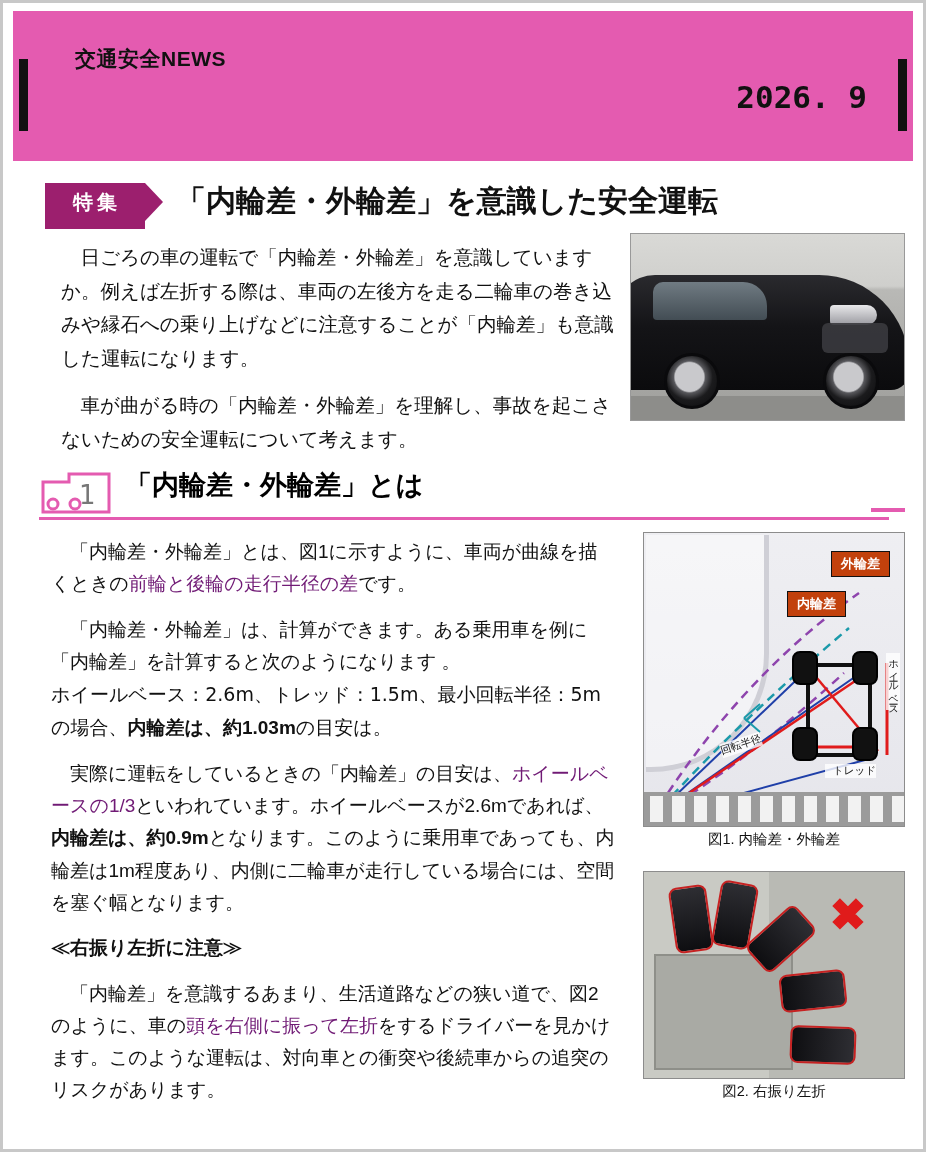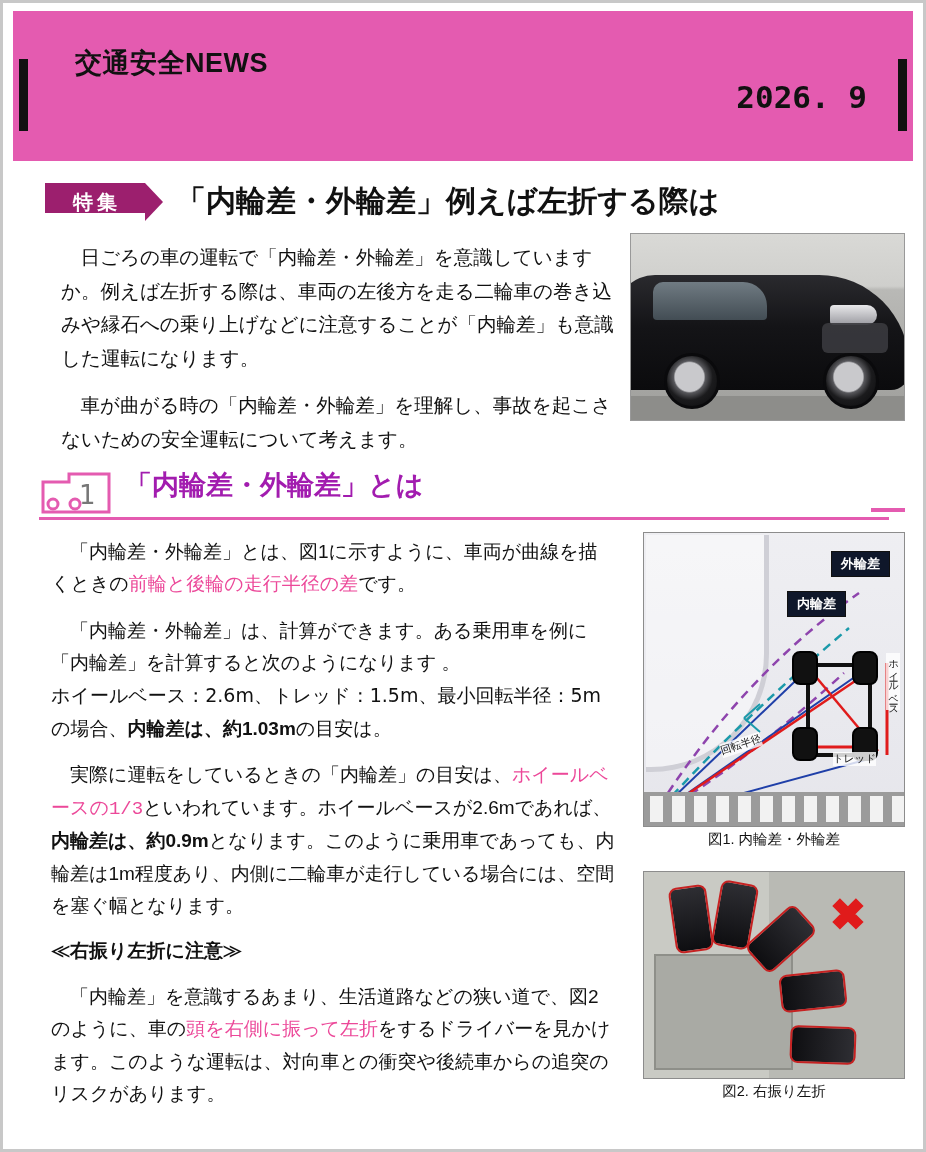--- a/index.html
+++ b/index.html
@@ -45,21 +45,21 @@
     right: 6px;
     top: 48px;
     width: 9px;
     height: 72px;
     background: #111;
   }
   .kicker {
     position: absolute;
     left: 62px;
     top: 34px;
-    font-size: 27px;
+    font-size: 21px;
     font-weight: bold;
     color: #111;
     letter-spacing: 0.5px;
   }
   .main-title {
     position: absolute;
     left: 60px;
     top: 56px;
     font-size: 76px;
     font-weight: bold;
@@ -82,21 +82,21 @@
   .feature-row {
     position: relative;
     margin: 22px 18px 0 18px;
     height: 42px;
   }
   .feature-tag {
     position: absolute;
     left: 24px;
     top: 0;
     width: 100px;
-    height: 30px;
+    height: 46px;
     background: #9c1f6e;
     color: #fff;
     font-size: 20px;
     font-weight: bold;
     line-height: 38px;
     text-align: center;
     letter-spacing: 4px;
     text-indent: 4px;
   }
   .feature-tag-arrow {
@@ -233,21 +233,21 @@
     width: 76px;
     height: 44px;
   }
   .sec-icon svg { display: block; }
   .sec-head-title {
     position: absolute;
     left: 104px;
     top: -1px;
     font-size: 27px;
     font-weight: bold;
-    color: #a21caf;
+    color: #000000;
   }
   .sec-underline {
     position: absolute;
     left: 18px;
     bottom: 4px;
     width: 850px;
     height: 3px;
     background: #e45bb0;
   }
   .sec-underline-dash {
@@ -272,21 +272,21 @@
     width: 565px;
     font-size: 19px;
     line-height: 1.70;
     color: #111;
   }
   .body-col p {
     margin: 0 0 13px 0;
     text-indent: 1em;
   }
   .body-col p.noindent { text-indent: 0; }
-  .em-red { color: #ec4899; font-family: Liberation Mono, monospace; }
+  .em-red { color: #701a75; }
   .em-bold { font-weight: bold; }
   .mono { font-family: "DejaVu Sans", sans-serif; }
 
   .fig-col {
     position: absolute;
     right: 0;
     top: 0;
     width: 262px;
   }
   .fig1 {
@@ -337,21 +337,21 @@
     background: #9b9b9b;
   }
   .f1-crosswalk span {
     position: absolute;
     top: 4px;
     width: 13px; height: 26px;
     background: #f2f2f2;
   }
   .f1-badge {
     position: absolute;
-    background: #0f172a;
+    background: #c2410c;
     color: #fff;
     font-size: 13px;
     font-weight: bold;
     padding: 3px 9px;
     border: 1.5px solid #111;
     white-space: nowrap;
   }
   .f1-badge.outer { right: 14px; top: 18px; }
   .f1-badge.inner { right: 58px; top: 58px; }
   .f1-car {
@@ -381,21 +381,21 @@
     font-size: 10.5px;
     color: #111;
     background: rgba(255,255,255,0.8);
     white-space: nowrap;
   }
   .f1-label-wb {
     right: 4px; top: 120px;
     writing-mode: vertical-rl;
     font-size: 10px;
   }
-  .f1-label-tread { right: 28px; bottom: 60px; }
+  .f1-label-tread { right: 28px; bottom: 48px; padding-left: 8px; }
   .f1-label-radius { left: 76px; bottom: 74px; transform: rotate(-18deg); }
 
   
   .f2-road {
     position: absolute; left: 0; top: 0;
     width: 100%; height: 100%;
     background: linear-gradient(to right, #c9cac4 0 48%, #b9bab4 48% 100%);
   }
   .f2-block {
     position: absolute;
@@ -430,21 +430,21 @@
   <div class="header">
     <div class="header-bar-left"></div>
     <div class="header-bar-right"></div>
     <div class="kicker">交通安全NEWS</div>
     <div class="issue-date">2026. 9</div>
   </div>
 
   <div class="feature-row">
     <div class="feature-tag">特集</div>
     <div class="feature-tag-arrow"></div>
-    <div class="feature-title">「内輪差・外輪差」例えば左折する際は</div>
+    <div class="feature-title">「内輪差・外輪差」を意識した安全運転</div>
   </div>
 
   <div class="intro">
     <div class="intro-text">
       <p>日ごろの車の運転で「内輪差・外輪差」を意識していますか。例えば左折する際は、車両の左後方を走る二輪車の巻き込みや縁石への乗り上げなどに注意することが「内輪差」も意識した運転になります。</p>
       <p>車が曲がる時の「内輪差・外輪差」を理解し、事故を起こさないための安全運転について考えます。</p>
     </div>
     <div class="photo-block">
       <div class="photo-car">
         <div class="car-ground"></div>

